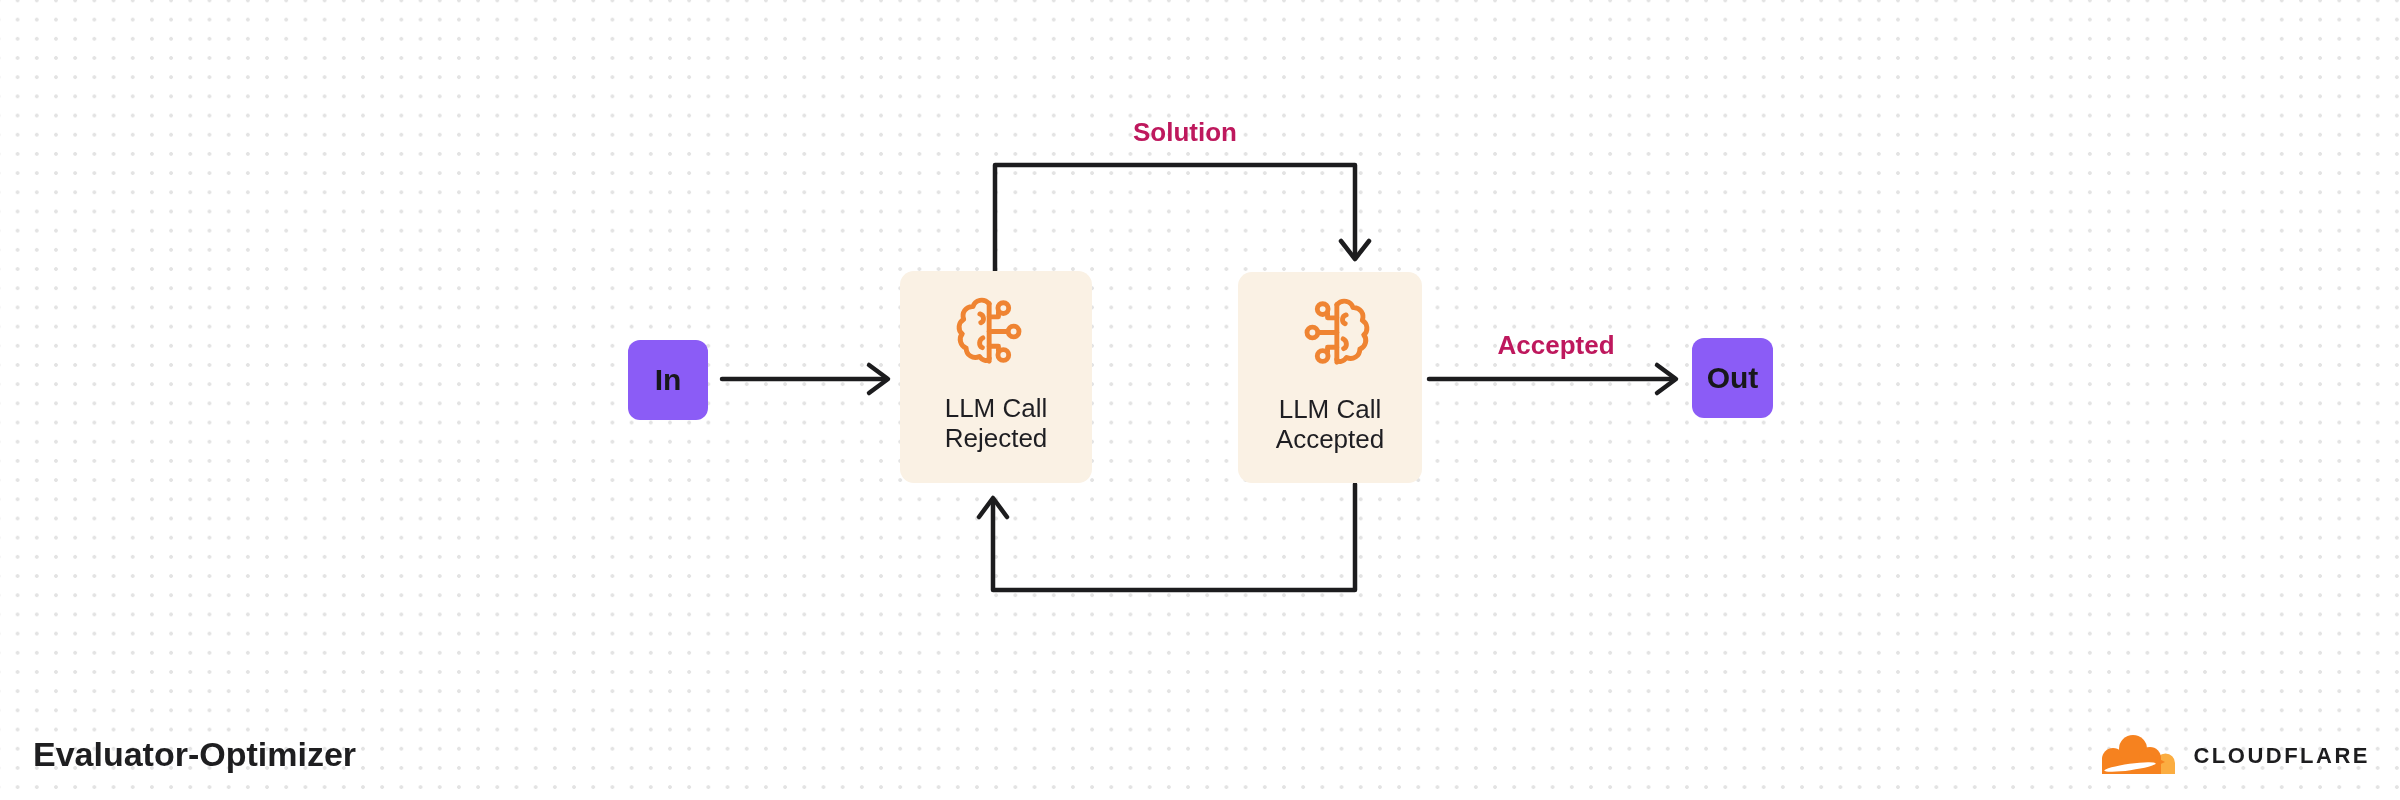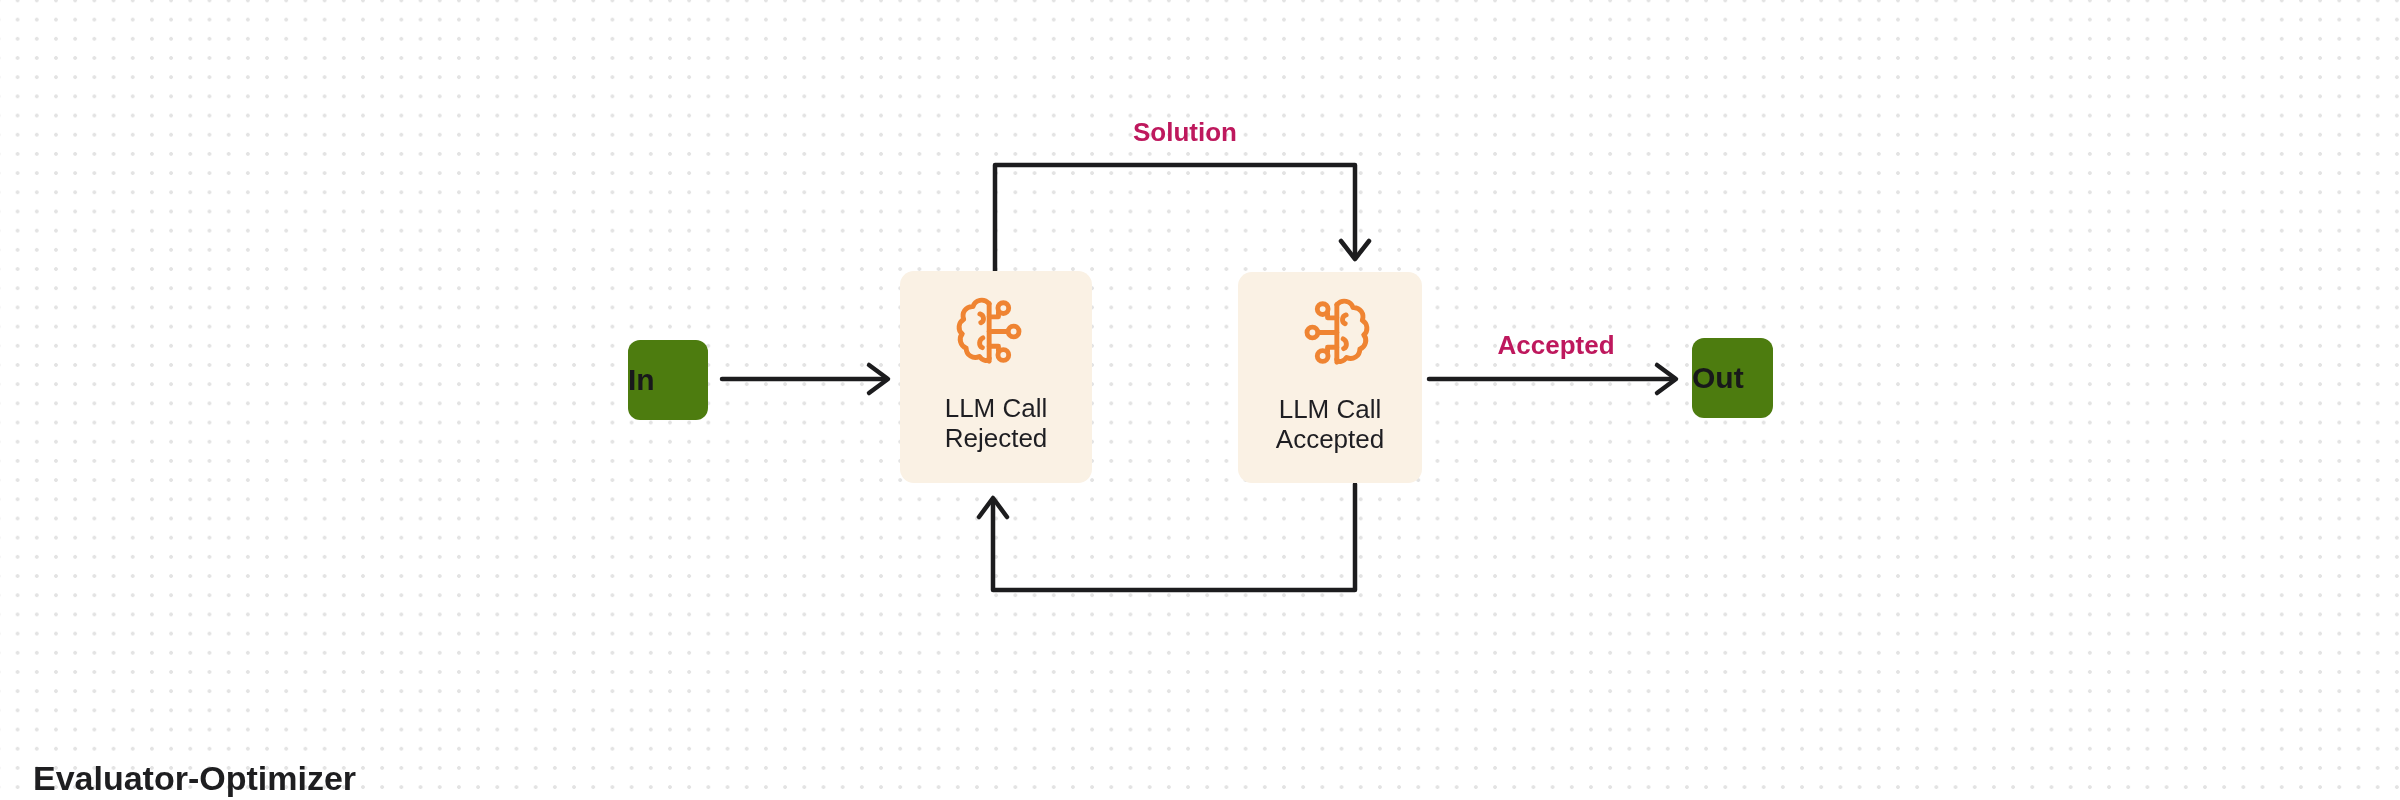--- a/index.html
+++ b/index.html
@@ -10,41 +10,41 @@
     font-family:"Liberation Sans", sans-serif;
   }
   .dots {
     position:absolute; inset:0;
     background-image: radial-gradient(circle, #E3E3E3 1.8px, transparent 2.1px);
     background-size: 19.2px 19.2px;
     background-position: 8px 10px;
   }
   .node { position:absolute; }
   .io-box {
-    background:#4d7c0f; border-radius:12px;
-    display:flex; align-items:center; justify-content:flex-start;
+    background:#8b5cf6; border-radius:12px;
+    display:flex; align-items:center; justify-content:center;
     font-weight:700; font-size:30px; color:#18181B;
   }
   .llm-box {
     background:#FAF1E4; border-radius:14px;
   }
   .llm-icon { position:absolute; left:50%; transform:translateX(-50%); top:18px; }
   .llm-label {
     position:absolute; left:0; right:0; top:122px; text-align:center;
     font-weight:400; font-size:26px; line-height:30px; color:#1E1E22;
     white-space:pre-line;
   }
   .edge-label {
     position:absolute; transform:translate(-50%,-50%);
     font-weight:700; font-size:26px; color:#be185d; white-space:nowrap;
   }
   .arrows { position:absolute; inset:0; }
   .diagram-title {
     position:absolute; left:33px; top:735px;
-    font-weight:700; font-size:34px; color:#1E1E20;margin-top:24px;
+    font-weight:700; font-size:34px; color:#1E1E20;
   }
   .brand {
     position:absolute; right:30px; bottom:26px;
     display:flex; align-items:flex-end; gap:8px;
   }
   .brand-name {
     font-weight:700; font-size:22px; letter-spacing:2.5px;
     color:#1D1D1F; line-height:1; margin-bottom:7px;
   }
 </style>
@@ -116,13 +116,27 @@
 
   <div class="node io-box" style="left:1692px; top:338px; width:81px; height:80px;">
     <span>Out</span>
   </div>
 
   <div class="edge-label" style="left:1185px; top:132px;">Solution</div>
   <div class="edge-label" style="left:1556px; top:345px;">Accepted</div>
 
   <div class="diagram-title">Evaluator-Optimizer</div>
 
+  <div class="brand">
+    <svg width="92" height="42" viewBox="0 0 92 42">
+      <path fill="#FBAD41" d="M63 42 V31 A9.5 9.5 0 0 1 82 31 V42 Z"></path>
+      <g fill="#F6821F">
+        <circle cx="20" cy="27" r="11"></circle>
+        <circle cx="40" cy="17" r="14"></circle>
+        <circle cx="57" cy="26" r="11"></circle>
+        <path d="M9 26 H68 V42 H9 Z"></path>
+        <path d="M55 21 L72 30 L55 38 Z"></path>
+      </g>
+      <ellipse cx="37" cy="35" rx="26" ry="3.2" fill="#ffffff" transform="rotate(-8 37 35)"></ellipse>
+    </svg>
+    <div class="brand-name">CLOUDFLARE</div>
+  </div>
 </div>
 
 </body></html>

